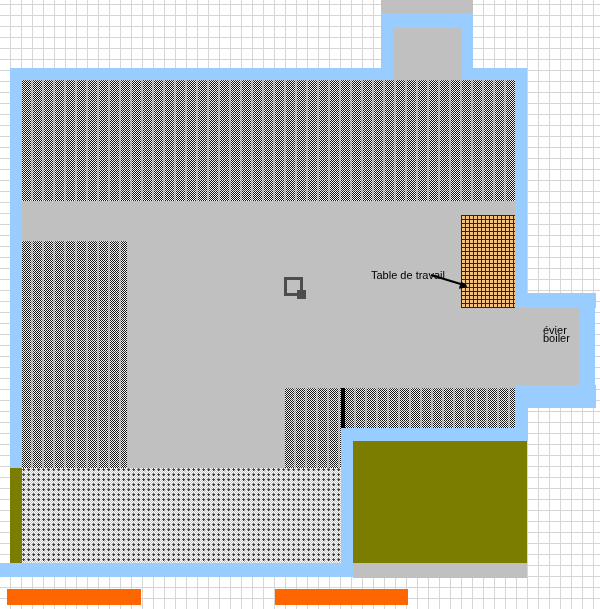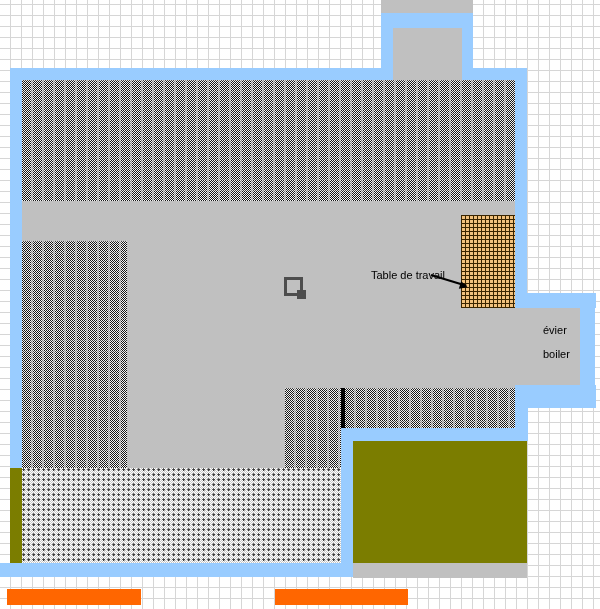--- a/index.html
+++ b/index.html
@@ -90,18 +90,18 @@
   <div class="abs table-hatch" style="left:461px;top:215px;width:54px;height:93px;"></div>
 
   <div class="abs pillar-outline" style="left:284px;top:277px;width:19px;height:19px;"></div>
   <div class="abs pillar-dot" style="left:297px;top:290px;width:9px;height:9px;"></div>
 
   <div class="abs label" style="left:371px;top:269px;">Table de travail</div>
   <div class="abs leader" style="left:431px;top:274px;width:37px;height:2px;transform:rotate(17deg);"></div>
   <div class="abs leader-head" style="left:460px;top:281px;transform:rotate(17deg);"></div>
 
   <div class="abs label" style="left:543px;top:324px;">évier</div>
-  <div class="abs label" style="left:543px;top:348px;">boiler</div>
+  <div class="abs label" style="left:543px;top:332px;">boiler</div>
 
   <div class="abs orange-bar" style="left:7px;top:589px;width:134px;height:16px;"></div>
   <div class="abs orange-bar" style="left:275px;top:589px;width:133px;height:16px;"></div>
 
 </div>
 
 </body></html>

